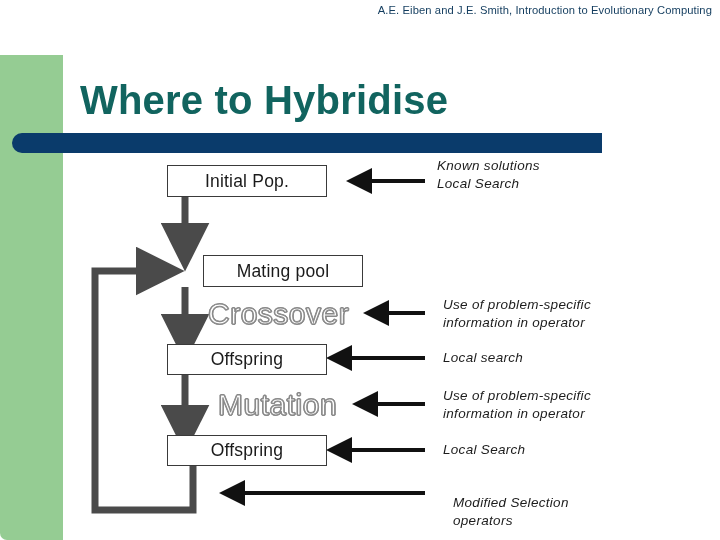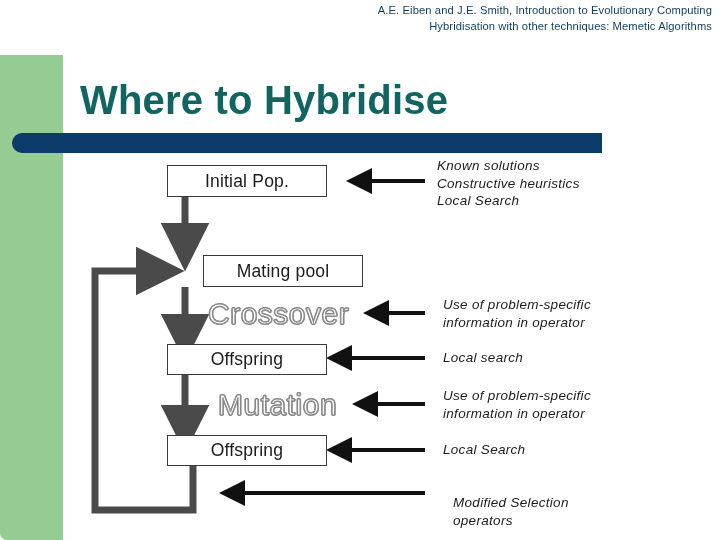--- a/index.html
+++ b/index.html
@@ -138,21 +138,20 @@
     pointer-events: none;
   }
 </style>
 </head>
 <body>
 
 <div id="slide">
 
   <div id="header">
     <span class="hline">A.E. Eiben and J.E. Smith, Introduction to Evolutionary Computing</span>
-    <span class="hline">Hybridisation with other techniques: Memetic Algorithms</span>
   </div>
 
   <div id="green-band"></div>
   <div id="white-card"></div>
 
   <div id="slide-title">Where to Hybridise</div>
 
   <div id="accent-bar"></div>
 
   <div id="diagram">
@@ -198,21 +197,20 @@
     <div class="node-box" style="left:167px; top:435px; width:160px; height:31px;">
       <span>Offspring</span>
     </div>
 
     <div class="op-label" style="left:208px; top:297px;">Crossover</div>
 
     <div class="op-label" style="left:218px; top:388px;text-align:right;">Mutation</div>
 
     <div class="annot" style="left:437px; top:157px;">
       <span class="aline">Known solutions</span>
-      <span class="aline">Constructive heuristics</span>
       <span class="aline">Local Search</span>
     </div>
 
     <div class="annot" style="left:443px; top:296px;">
       <span class="aline">Use of problem-specific</span>
       <span class="aline">information in operator</span>
     </div>
 
     <div class="annot" style="left:443px; top:349px;">
       <span class="aline">Local search</span>

